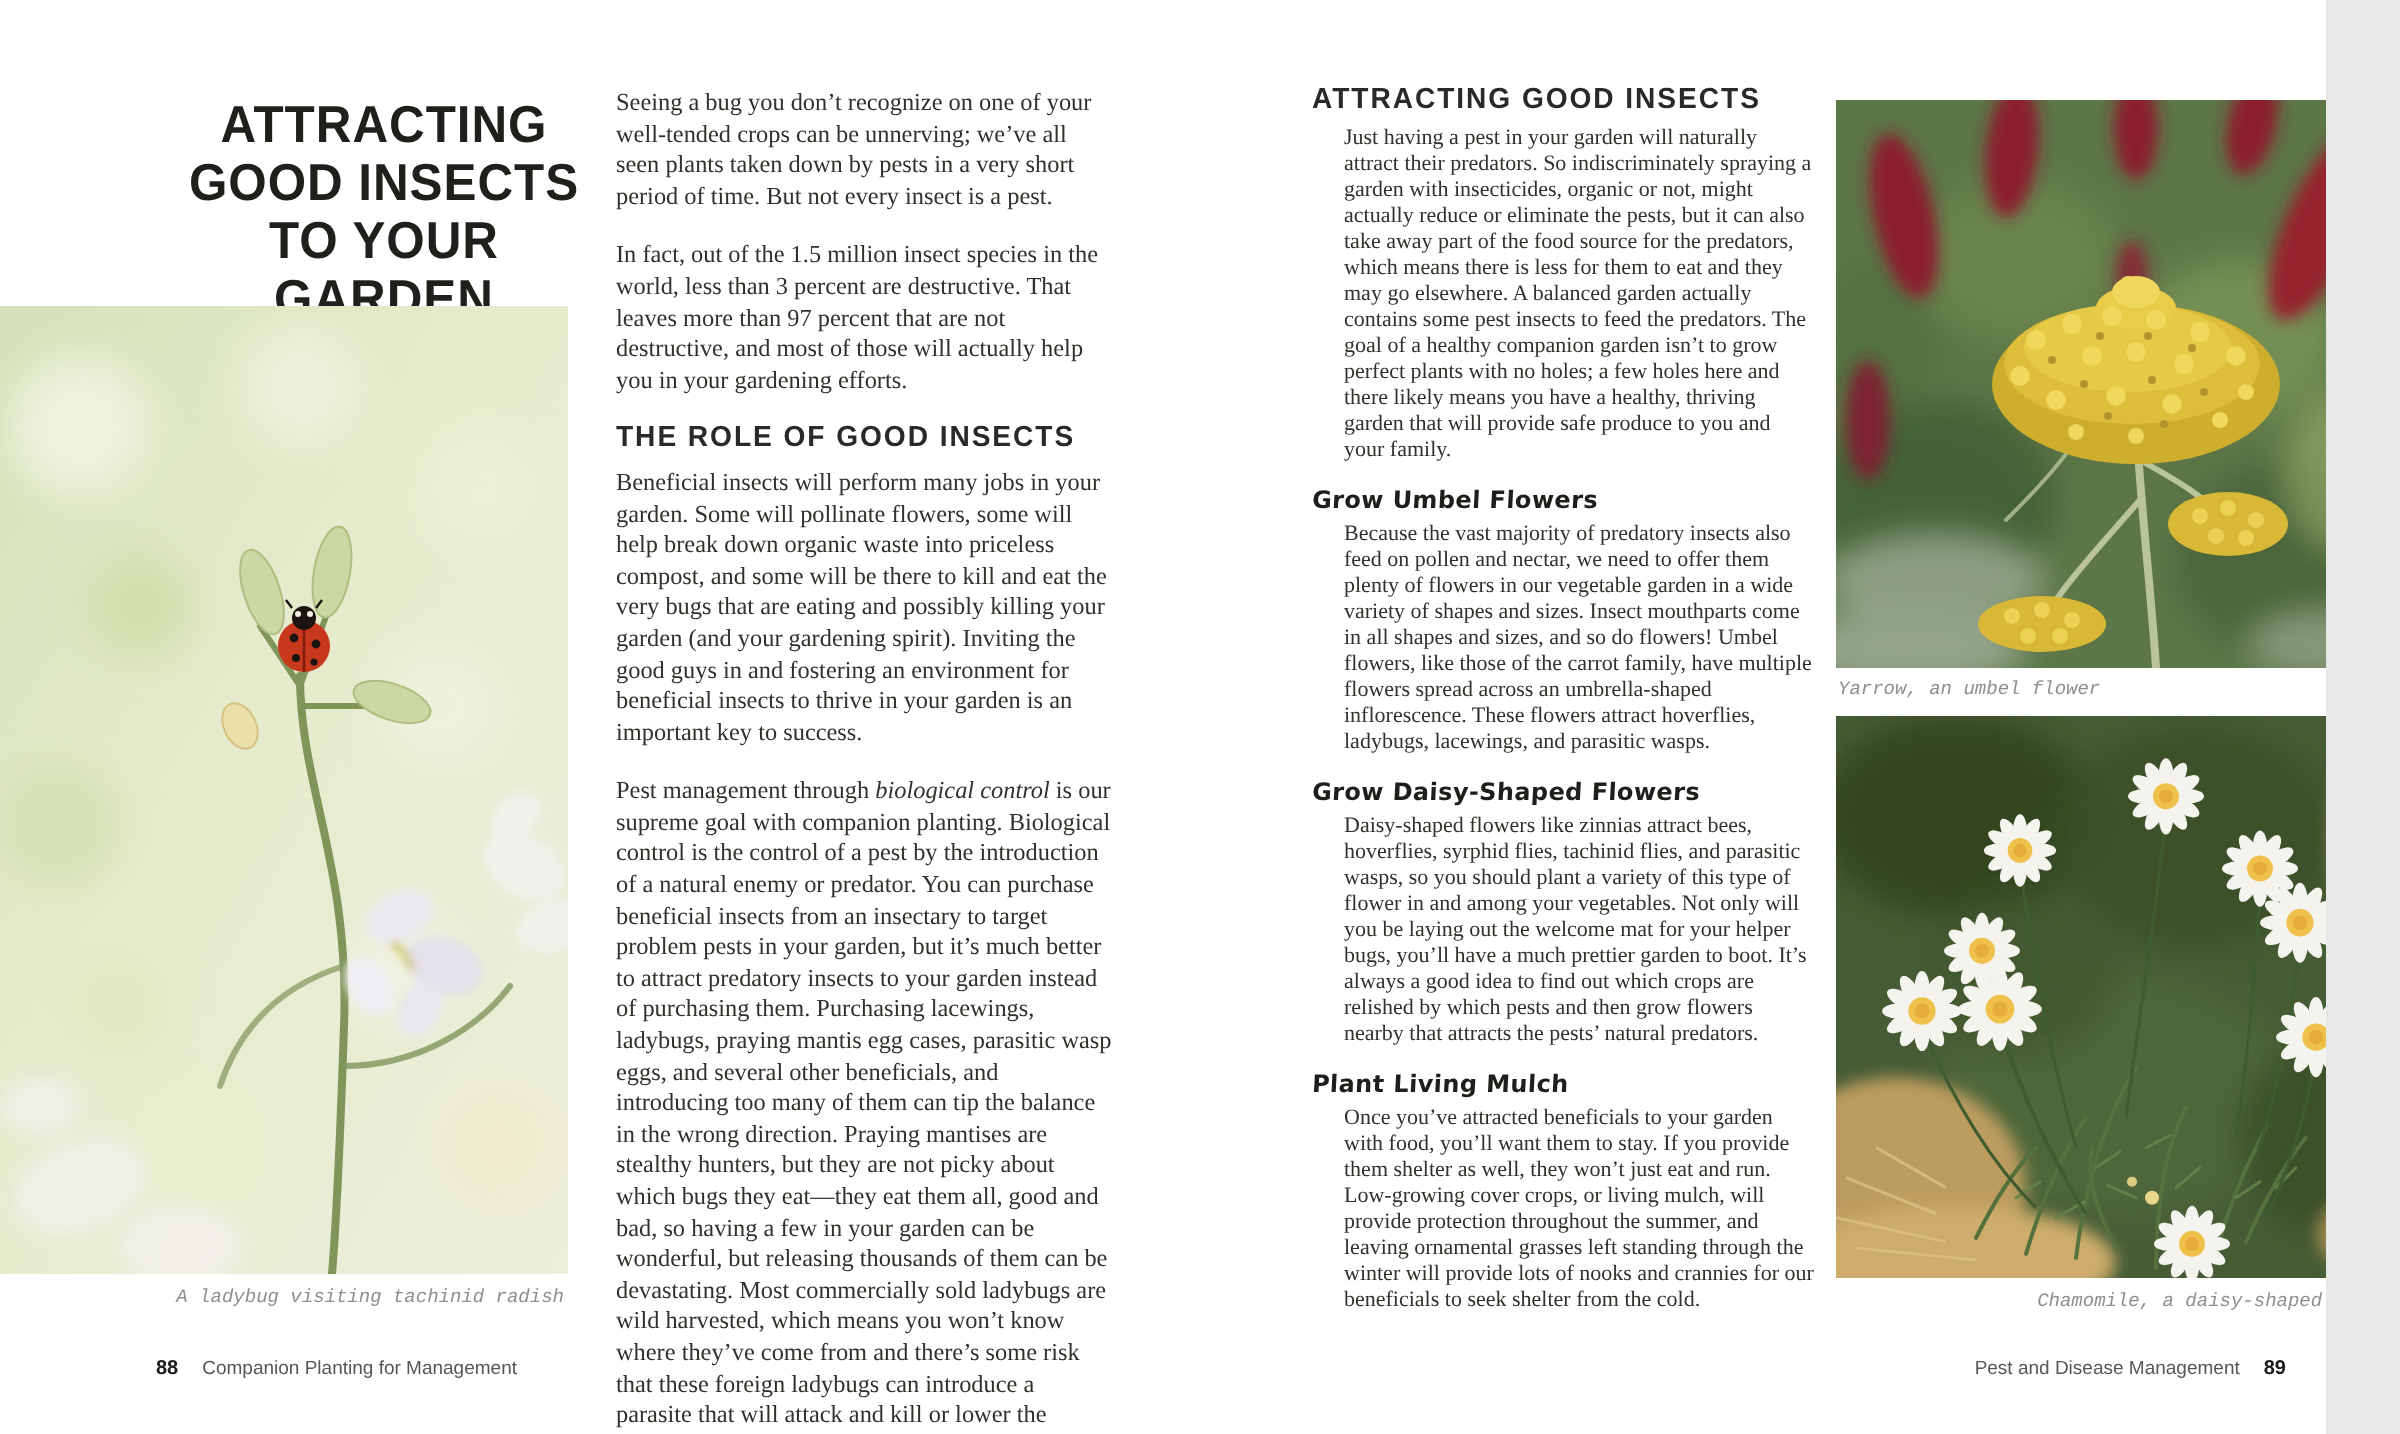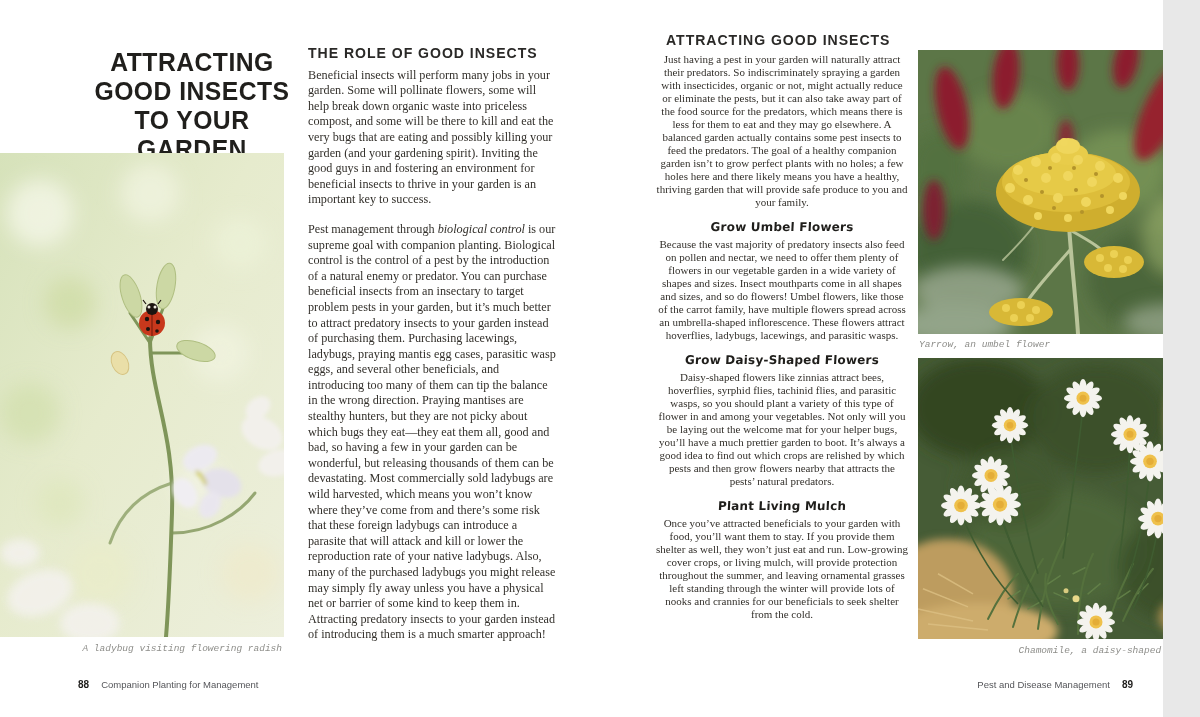--- a/index.html
+++ b/index.html
@@ -5,22 +5,22 @@
   html,body{margin:0;padding:0;background:#e8e8e8;}
   .spread{position:relative;width:1163px;height:717px;background:#ffffff;overflow:hidden;
           font-family:"Liberation Serif",serif;color:#33302b;}
   
   .chapter-title{position:absolute;left:84px;top:48px;width:216px;margin:0;
     font-family:"Liberation Sans",sans-serif;font-weight:800;font-size:26px;line-height:29px;
     letter-spacing:.5px;color:#201f1c;text-align:center;transform:scaleX(.95);transform-origin:center top;}
   .col{position:absolute;font-size:12.2px;line-height:15.6px;text-align:left;}
   .col p{margin:0 0 14px 0;}
   .left-col{left:308px;top:44px;width:250px;}
-  .right-col{left:656px;top:32px;width:252px;font-size:11px;line-height:13px;text-align:center;}
-  .right-col p{margin:0 0 12px 0;}
+  .right-col{left:656px;top:42px;width:252px;font-size:11px;line-height:13px;}
+  .right-col p{margin:0 0 12px 16px;}
   .sec-head{font-family:"Liberation Sans",sans-serif;font-weight:700;font-size:14.5px;
     letter-spacing:1px;color:#2a2927;margin:2px 0 6px 0;transform:scaleX(.97);transform-origin:left;}
   .sub-head{font-family:"DejaVu Sans",sans-serif;font-weight:700;font-size:12px;
     color:#1f1e1b;margin:2px 0 4px 0;letter-spacing:.2px;transform:skewX(-3deg);transform-origin:left;}
   em{font-style:italic;}
   
   .photo{position:absolute;margin:0;padding:0;overflow:hidden;}
   .photo svg{display:block;width:100%;height:100%;}
   .photo-ladybug{left:0;top:153px;width:284px;height:484px;}
   .photo-yarrow{left:918px;top:50px;width:282px;height:284px;}
@@ -28,35 +28,37 @@
   .caption{position:absolute;font-family:Liberation Mono, monospace;font-style:italic;
     font-size:9.5px;color:#8e8e8a;}
   .cap-ladybug{left:0;top:643px;width:282px;text-align:right;}
   .cap-yarrow{left:919px;top:339px;width:282px;text-align:left;}
   .cap-chamomile{left:919px;top:645px;width:282px;text-align:right;}
   
   .footer{position:absolute;top:679px;font-family:"Liberation Sans",sans-serif;font-size:9.5px;color:#55565a;}
   .footer .pnum{font-weight:700;color:#1d1c1a;font-size:10px;}
   .footer-left{left:36px;}
   .footer-left .pnum{margin-right:12px;padding-left:42px;}
-  .footer-right{right:30px;text-align:left;}
+  .footer-right{right:20px;text-align:left;}
   .footer-right .pnum{margin-left:12px;}
 </style>
 </head>
 <body>
 
 <div class="spread">
 
   <h1 class="chapter-title">
     <span>ATTRACTING</span><br>
     <span>GOOD INSECTS</span><br>
     <span>TO YOUR GARDEN</span>
   </h1>
 
   <div class="col left-col">
+    <p>Seeing a bug you don’t recognize on one of your well-tended crops can be unnerving; we’ve all seen plants taken down by pests in a very short period of time. But not every insect is a pest.</p>
+    <p>In fact, out of the 1.5 million insect species in the world, less than 3 percent are destructive. That leaves more than 97 percent that are not destructive, and most of those will actually help you in your gardening efforts.</p>
     <h2 class="sec-head">THE ROLE OF GOOD INSECTS</h2>
     <p>Beneficial insects will perform many jobs in your garden. Some will pollinate flowers, some will help break down organic waste into priceless compost, and some will be there to kill and eat the very bugs that are eating and possibly killing your garden (and your gardening spirit). Inviting the good guys in and fostering an environment for beneficial insects to thrive in your garden is an important key to success.</p>
     <p><span>Pest management through </span><em>biological control</em><span> is our supreme goal with companion planting. Biological control is the control of a pest by the introduction of a natural enemy or predator. You can purchase beneficial insects from an insectary to target problem pests in your garden, but it’s much better to attract predatory insects to your garden instead of purchasing them. Purchasing lacewings, ladybugs, praying mantis egg cases, parasitic wasp eggs, and several other beneficials, and introducing too many of them can tip the balance in the wrong direction. Praying mantises are stealthy hunters, but they are not picky about which bugs they eat—they eat them all, good and bad, so having a few in your garden can be wonderful, but releasing thousands of them can be devastating. Most commercially sold ladybugs are wild harvested, which means you won’t know where they’ve come from and there’s some risk that these foreign ladybugs can introduce a parasite that will attack and kill or lower the reproduction rate of your native ladybugs. Also, many of the purchased ladybugs you might release may simply fly away unless you have a physical net or barrier of some kind to keep them in. Attracting predatory insects to your garden instead of introducing them is a much smarter approach!</span></p>
   </div>
 
   <figure class="photo photo-ladybug">
     <svg viewBox="0 0 284 484" preserveAspectRatio="none">
       <defs>
         <linearGradient id="lbg" x1="0" y1="0" x2="1" y2="1">
           <stop offset="0" stop-color="#d6e2ba"></stop>
@@ -130,21 +132,21 @@
         <circle cx="6" cy="2" r="2.2" fill="#1c1410"></circle>
         <circle cx="-4" cy="9" r="2" fill="#1c1410"></circle>
         <circle cx="5" cy="11" r="1.8" fill="#1c1410"></circle>
         <circle cx="0" cy="-11" r="6" fill="#1c1410"></circle>
         <circle cx="-3" cy="-13" r="1.5" fill="#f0ece2"></circle>
         <circle cx="3" cy="-13" r="1.5" fill="#f0ece2"></circle>
         <path d="M-6,-16 l-3,-4 M6,-16 l3,-4" stroke="#1c1410" stroke-width="1.2" fill="none"></path>
       </g>
     </svg>
   </figure>
-  <figcaption class="caption cap-ladybug">A ladybug visiting flowering radish</figcaption>
+  <figcaption class="caption cap-ladybug">A ladybug visiting tachinid radish</figcaption>
 
   <div class="footer footer-left">
     <span class="pnum">88</span><span>Companion Planting for Management</span>
   </div>
 
   <div class="col right-col">
     <h2 class="sec-head">ATTRACTING GOOD INSECTS</h2>
     <p>Just having a pest in your garden will naturally attract their predators. So indiscriminately spraying a garden with insecticides, organic or not, might actually reduce or eliminate the pests, but it can also take away part of the food source for the predators, which means there is less for them to eat and they may go elsewhere. A balanced garden actually contains some pest insects to feed the predators. The goal of a healthy companion garden isn’t to grow perfect plants with no holes; a few holes here and there likely means you have a healthy, thriving garden that will provide safe produce to you and your family.</p>
     <h3 class="sub-head">Grow Umbel Flowers</h3>
     <p>Because the vast majority of predatory insects also feed on pollen and nectar, we need to offer them plenty of flowers in our vegetable garden in a wide variety of shapes and sizes. Insect mouthparts come in all shapes and sizes, and so do flowers! Umbel flowers, like those of the carrot family, have multiple flowers spread across an umbrella-shaped inflorescence. These flowers attract hoverflies, ladybugs, lacewings, and parasitic wasps.</p>

